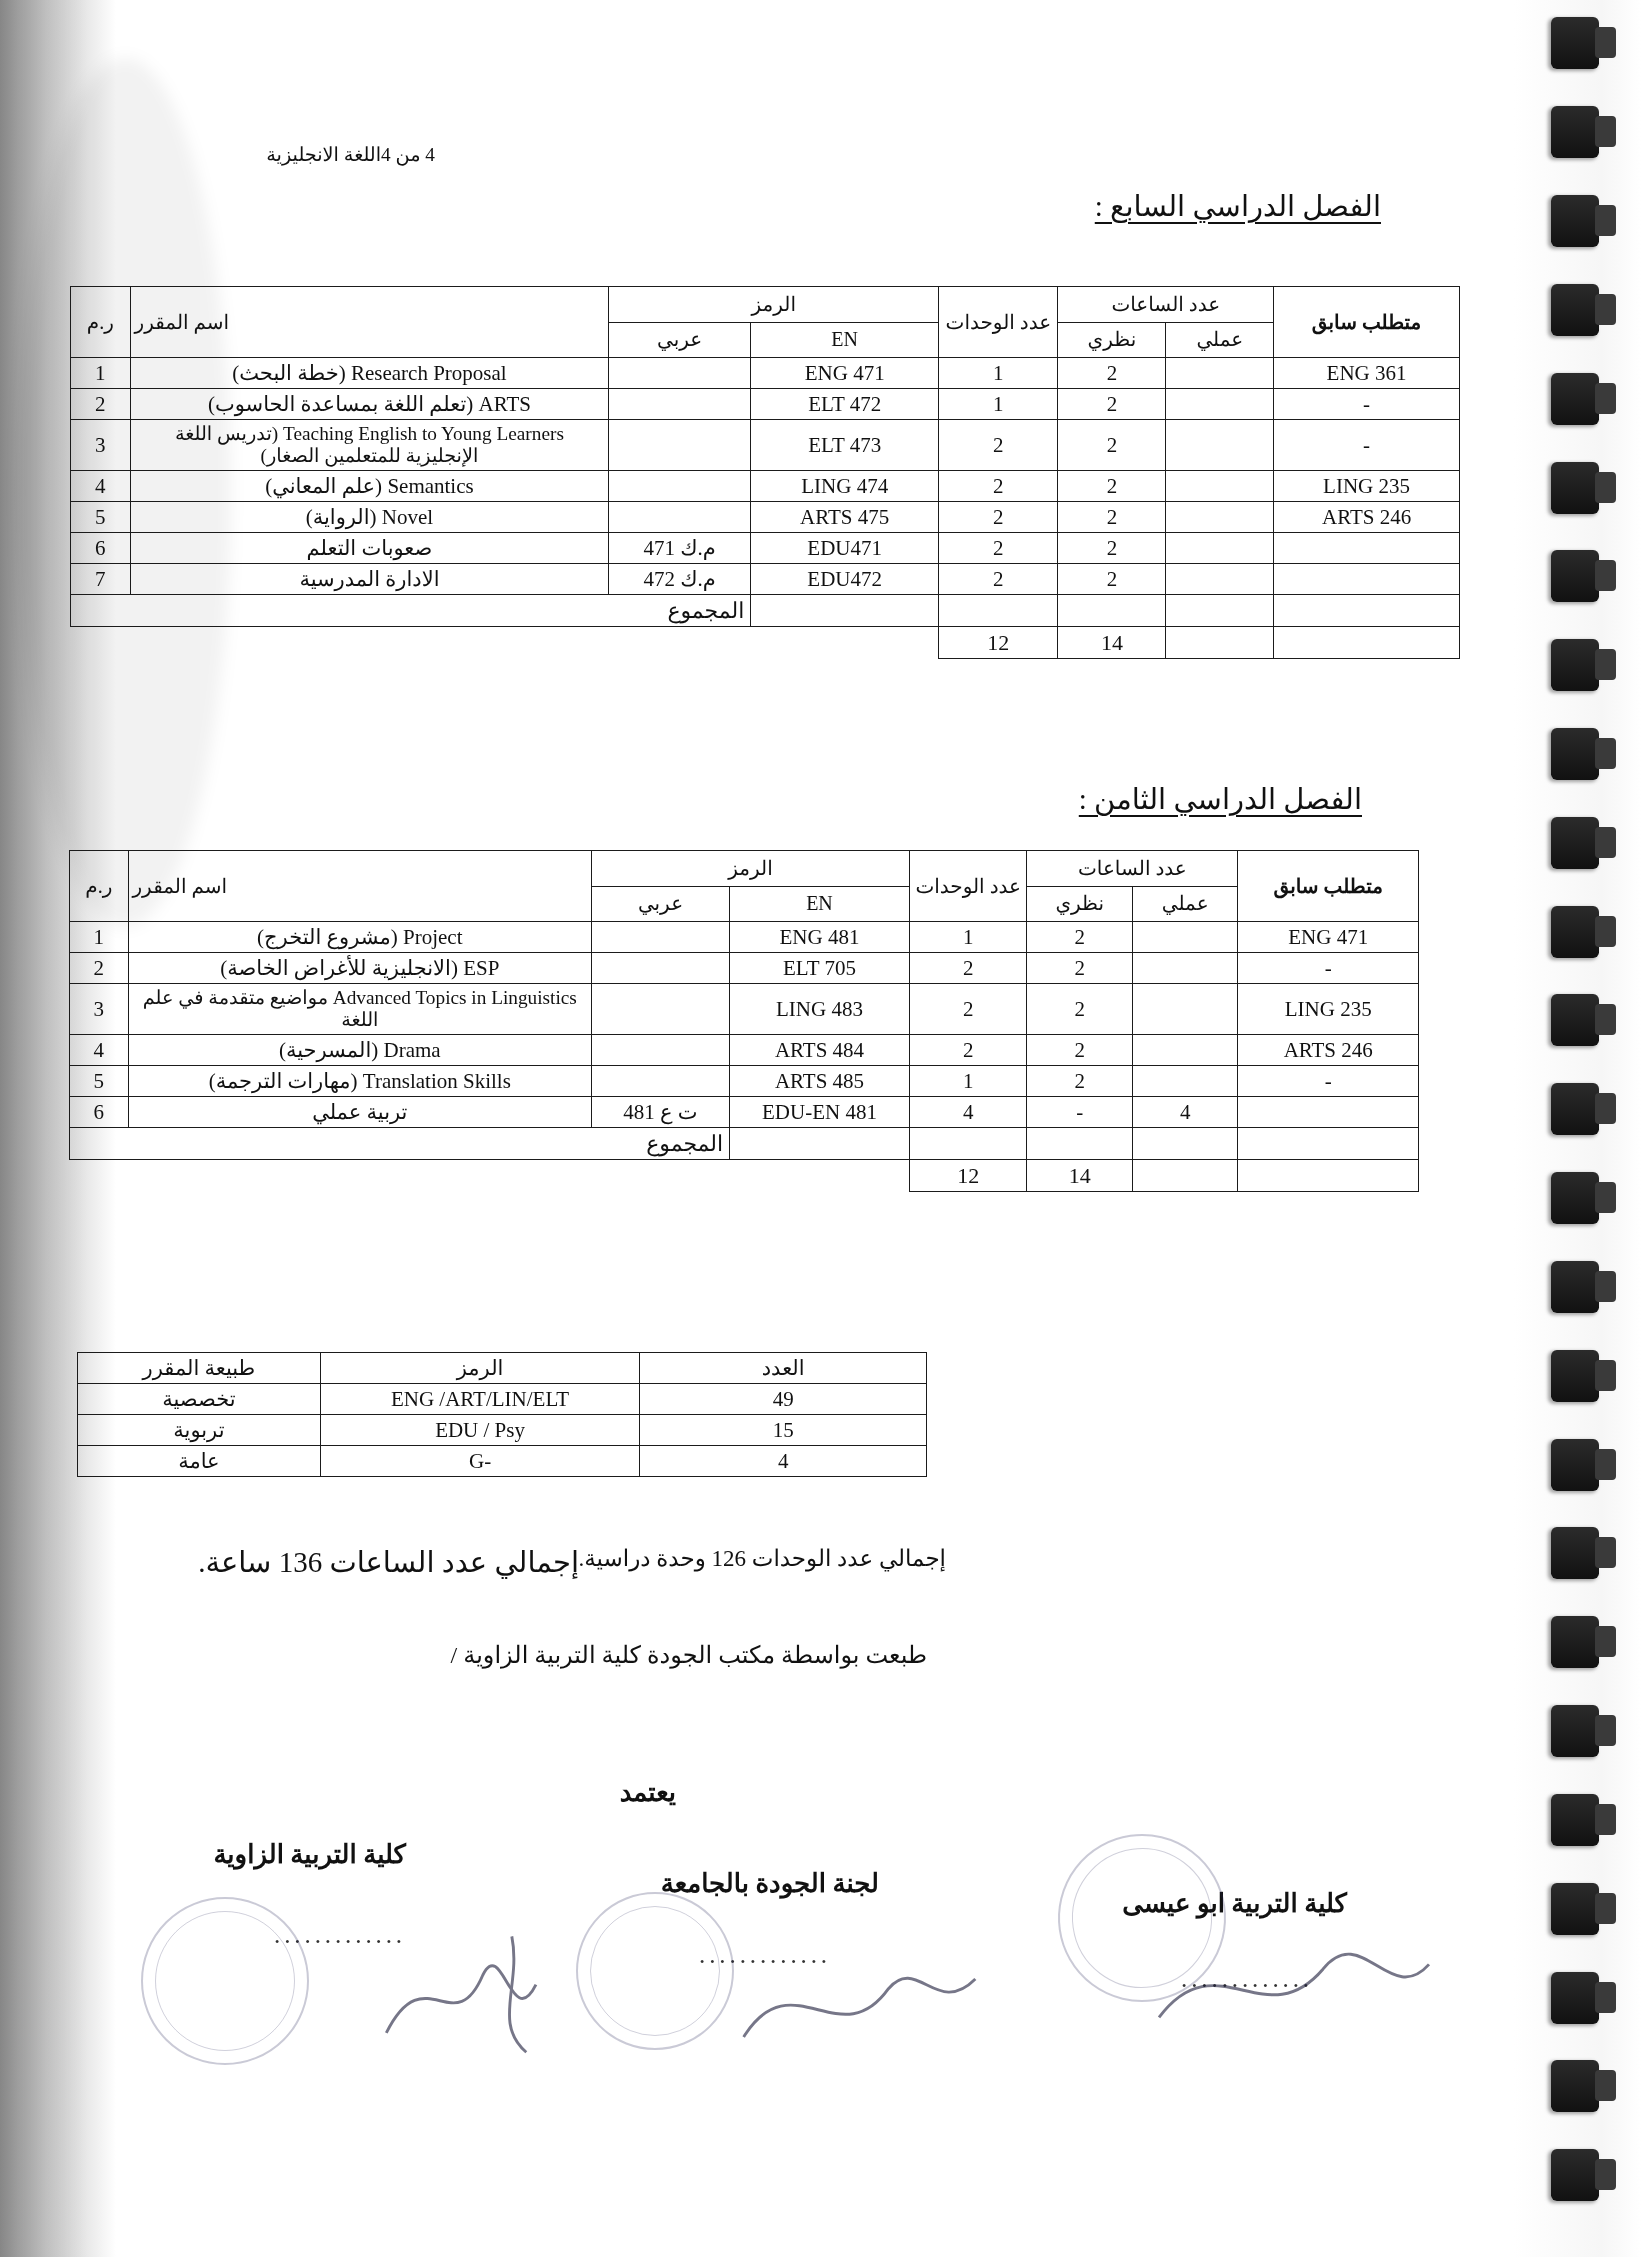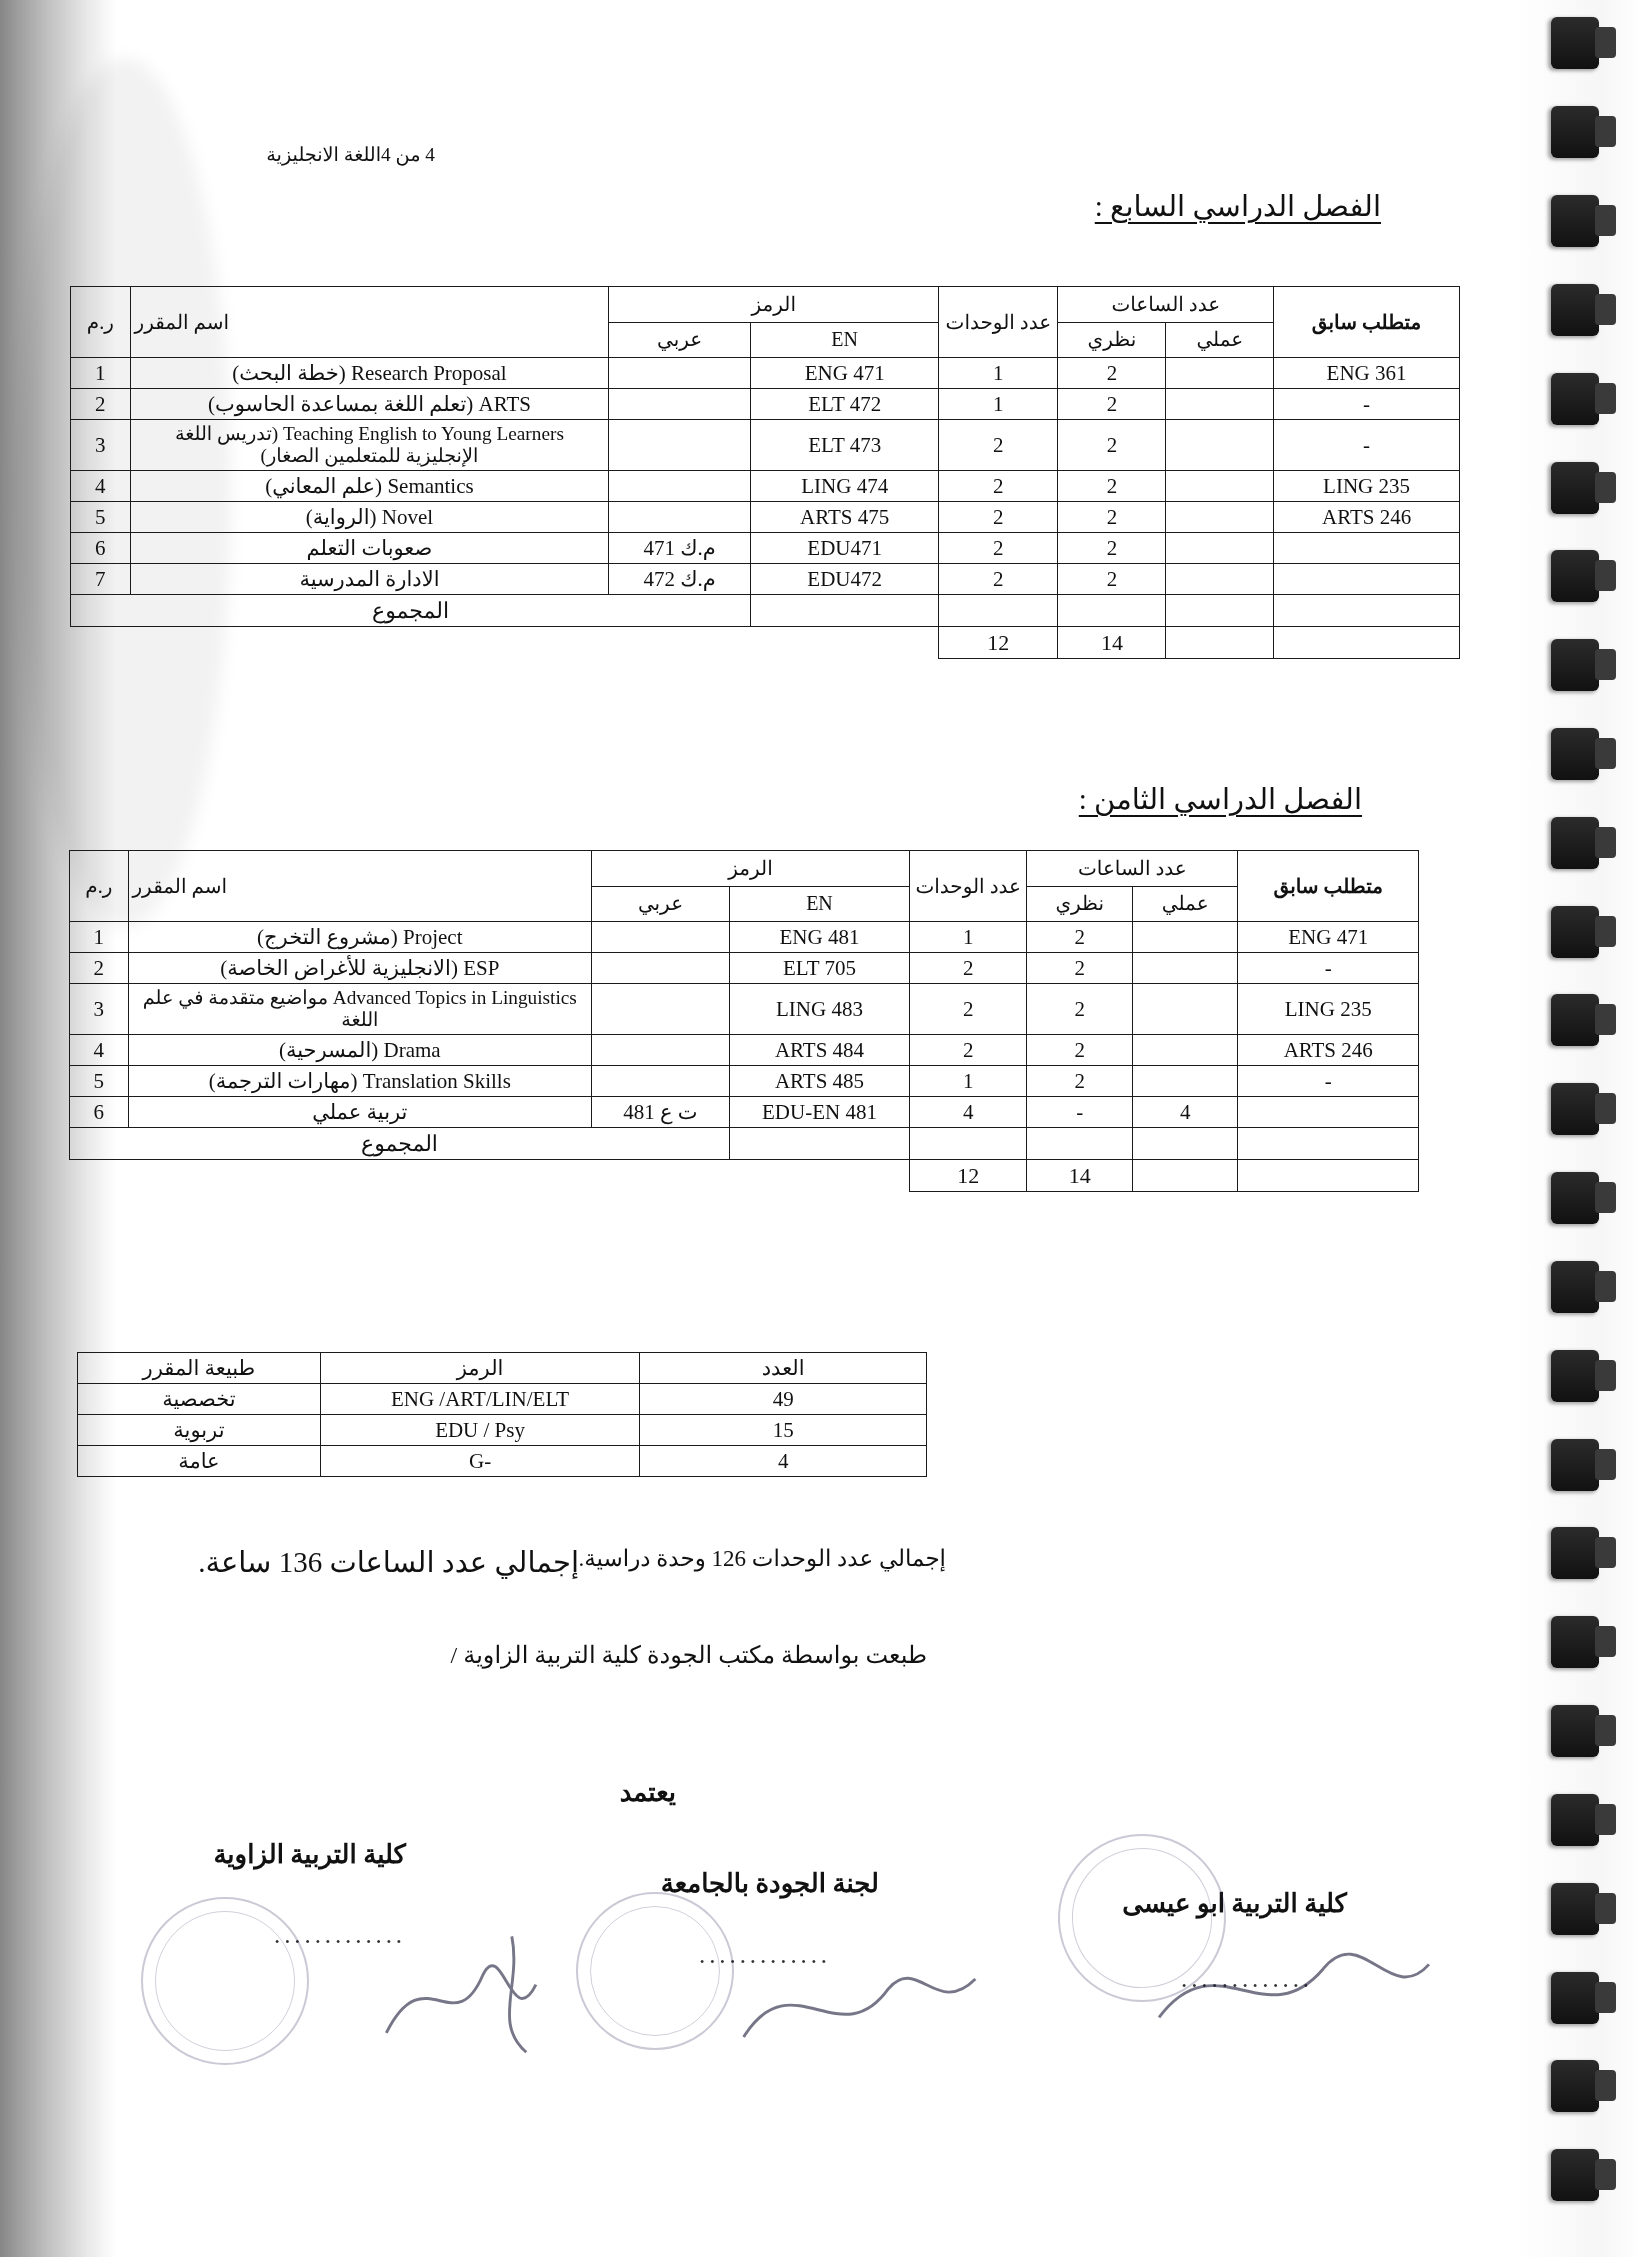--- a/index.html
+++ b/index.html
@@ -71,21 +71,21 @@
   .rowno{width:54px;}
   .colname{width:521px;text-align:left;}
   .colar{width:145px;}
   .colen{width:193px;}
   .colunits{width:116px;font-family:Liberation Serif, serif;}
   .colth{width:106px;}
   .colpr{width:106px;}
   .colprev{width:193px;font-weight:bold;}
   .total td{font-size:22px;}
 
-  .totalrow-label{text-align:center;}
+  .totalrow-label{text-align:right;}
 
   .note-units{
     position:absolute;top:1545px;right:599px;font-size:23px;white-space:nowrap;
   }
   .note-hours{
     position:absolute;top:1545px;right:966px;font-size:29px;white-space:nowrap;
   }
   .printed{
     position:absolute;top:1641px;right:618px;font-size:24px;white-space:nowrap;
     font-family:"Liberation Serif", serif;

